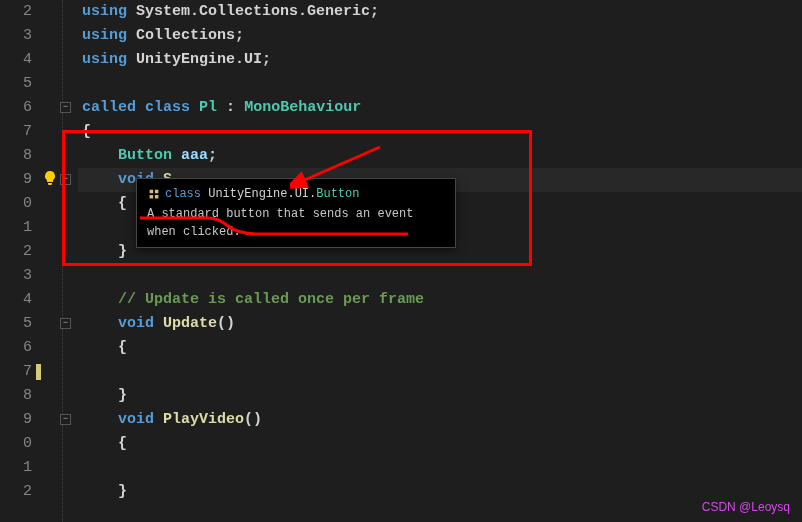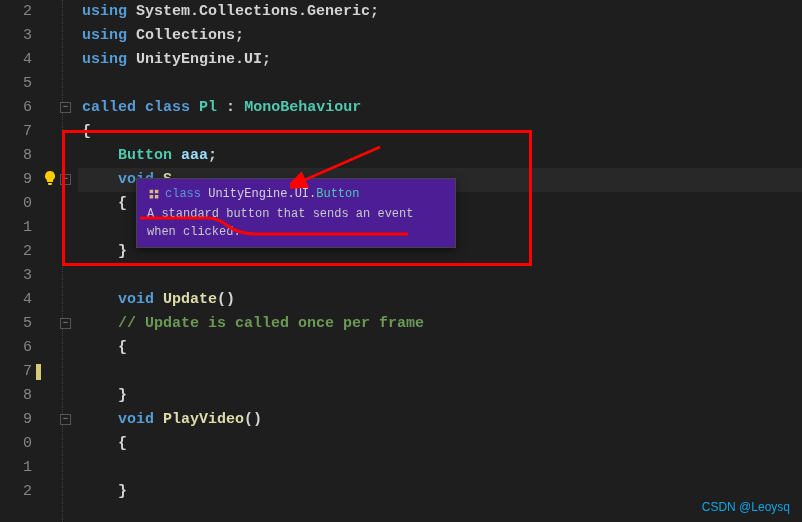--- a/index.html
+++ b/index.html
@@ -103,21 +103,21 @@
       height: 136px;
       border: 3px solid #ff0000;
       pointer-events: none;
       z-index: 5;
     }
     .tooltip {
       position: absolute;
       left: 136px;
       top: 178px;
       width: 320px;
-      background: #4c1d95;
+      background: #000000;
       border: 1px solid #454545;
       box-shadow: 0 3px 8px rgba(0,0,0,0.5);
       padding: 6px 10px;
       font-size: 12px;
       line-height: 1.5;
       z-index: 10;
     }
     .tooltip-icon {
       display: inline-block;
       width: 14px;
@@ -141,21 +141,21 @@
       position: absolute;
       left: 138px;
       top: 214px;
       z-index: 12;
       pointer-events: none;
     }
     .watermark {
       position: absolute;
       right: 12px;
       bottom: 8px;
-      color: #0ea5e9;
+      color: #d946ef;
       font-size: 12px;
       font-family: Arial, sans-serif;
     }
     .selection-hl {
       position: absolute;
       left: 0;
       right: 0;
       height: 24px;
       background: rgba(60,60,60,0.35);
       z-index:1;
@@ -236,22 +236,22 @@
     <div class="code-line"><span class="kw">using</span> <span class="white">UnityEngine.UI</span><span class="punct">;</span></div>
     <div class="code-line"></div>
     <div class="code-line"><span class="kw">called</span> <span class="kw">class</span> <span class="type">Pl</span> <span class="punct">:</span> <span class="type">MonoBehaviour</span></div>
     <div class="code-line"><span class="punct">{</span></div>
     <div class="code-line">    <span class="type">Button</span> <span class="ident">aaa</span><span class="punct">;</span></div>
     <div class="code-line" style="position:relative;z-index:2">    <span class="kw">void</span> <span class="method">S</span></div>
     <div class="code-line">    <span class="punct">{</span></div>
     <div class="code-line">        </div>
     <div class="code-line">    <span class="punct">}</span></div>
     <div class="code-line"></div>
+    <div class="code-line">    <span class="comment">// Update is called once per frame</span></div>
     <div class="code-line">    <span class="kw">void</span> <span class="method">Update</span><span class="punct">()</span></div>
-    <div class="code-line">    <span class="comment">// Update is called once per frame</span></div>
     <div class="code-line">    <span class="punct">{</span></div>
     <div class="code-line">        </div>
     <div class="code-line">    <span class="punct">}</span></div>
     <div class="code-line">    <span class="kw">void</span> <span class="method">PlayVideo</span><span class="punct">()</span></div>
     <div class="code-line">    <span class="punct">{</span></div>
     <div class="code-line">        </div>
     <div class="code-line">    <span class="punct">}</span></div>
   </div>
 </div>
 

